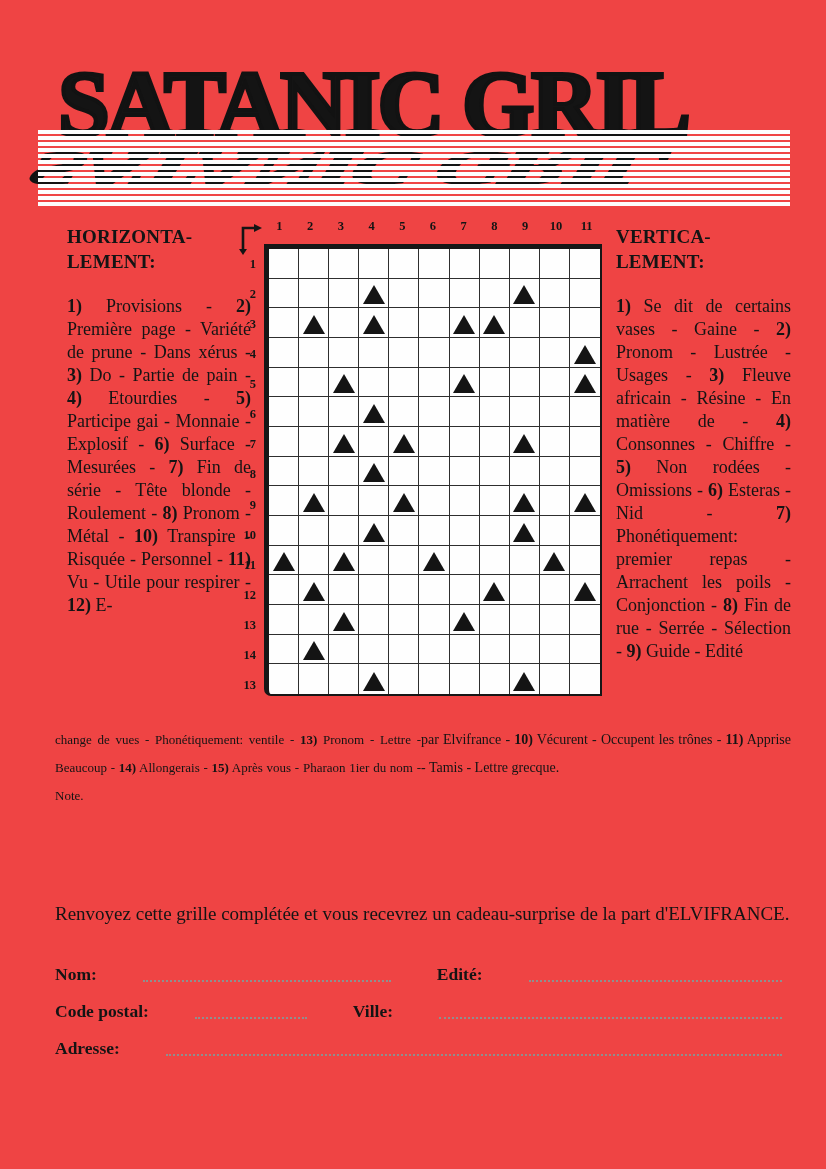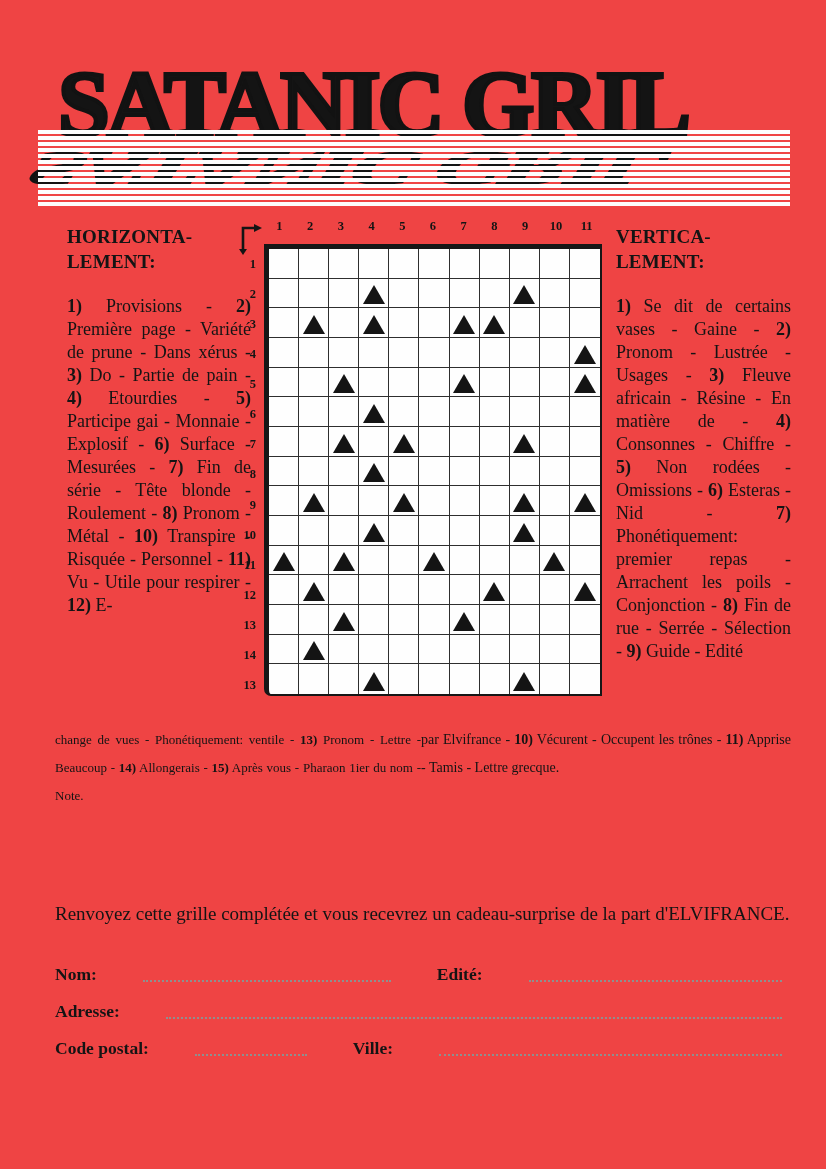--- a/index.html
+++ b/index.html
@@ -378,24 +378,24 @@
   <div class="promo">Renvoyez cette grille complétée et vous recevrez un cadeau-surprise de la part d'ELVIFRANCE.</div>
 
   <div class="form">
     <div class="form-row">
       <span>Nom:</span>
       <span class="dots w258"></span>
       <span>Edité:</span>
       <span class="dots grow"></span>
     </div>
     <div class="form-row">
-      <span>Adresse:</span>
-      <span class="dots grow"></span>
-    </div>
-    <div class="form-row">
       <span>Code postal:</span>
       <span class="dots w118"></span>
       <span>Ville:</span>
       <span class="dots grow"></span>
     </div>
+    <div class="form-row">
+      <span>Adresse:</span>
+      <span class="dots grow"></span>
+    </div>
   </div>
 
 </div>
 
 </body></html>

